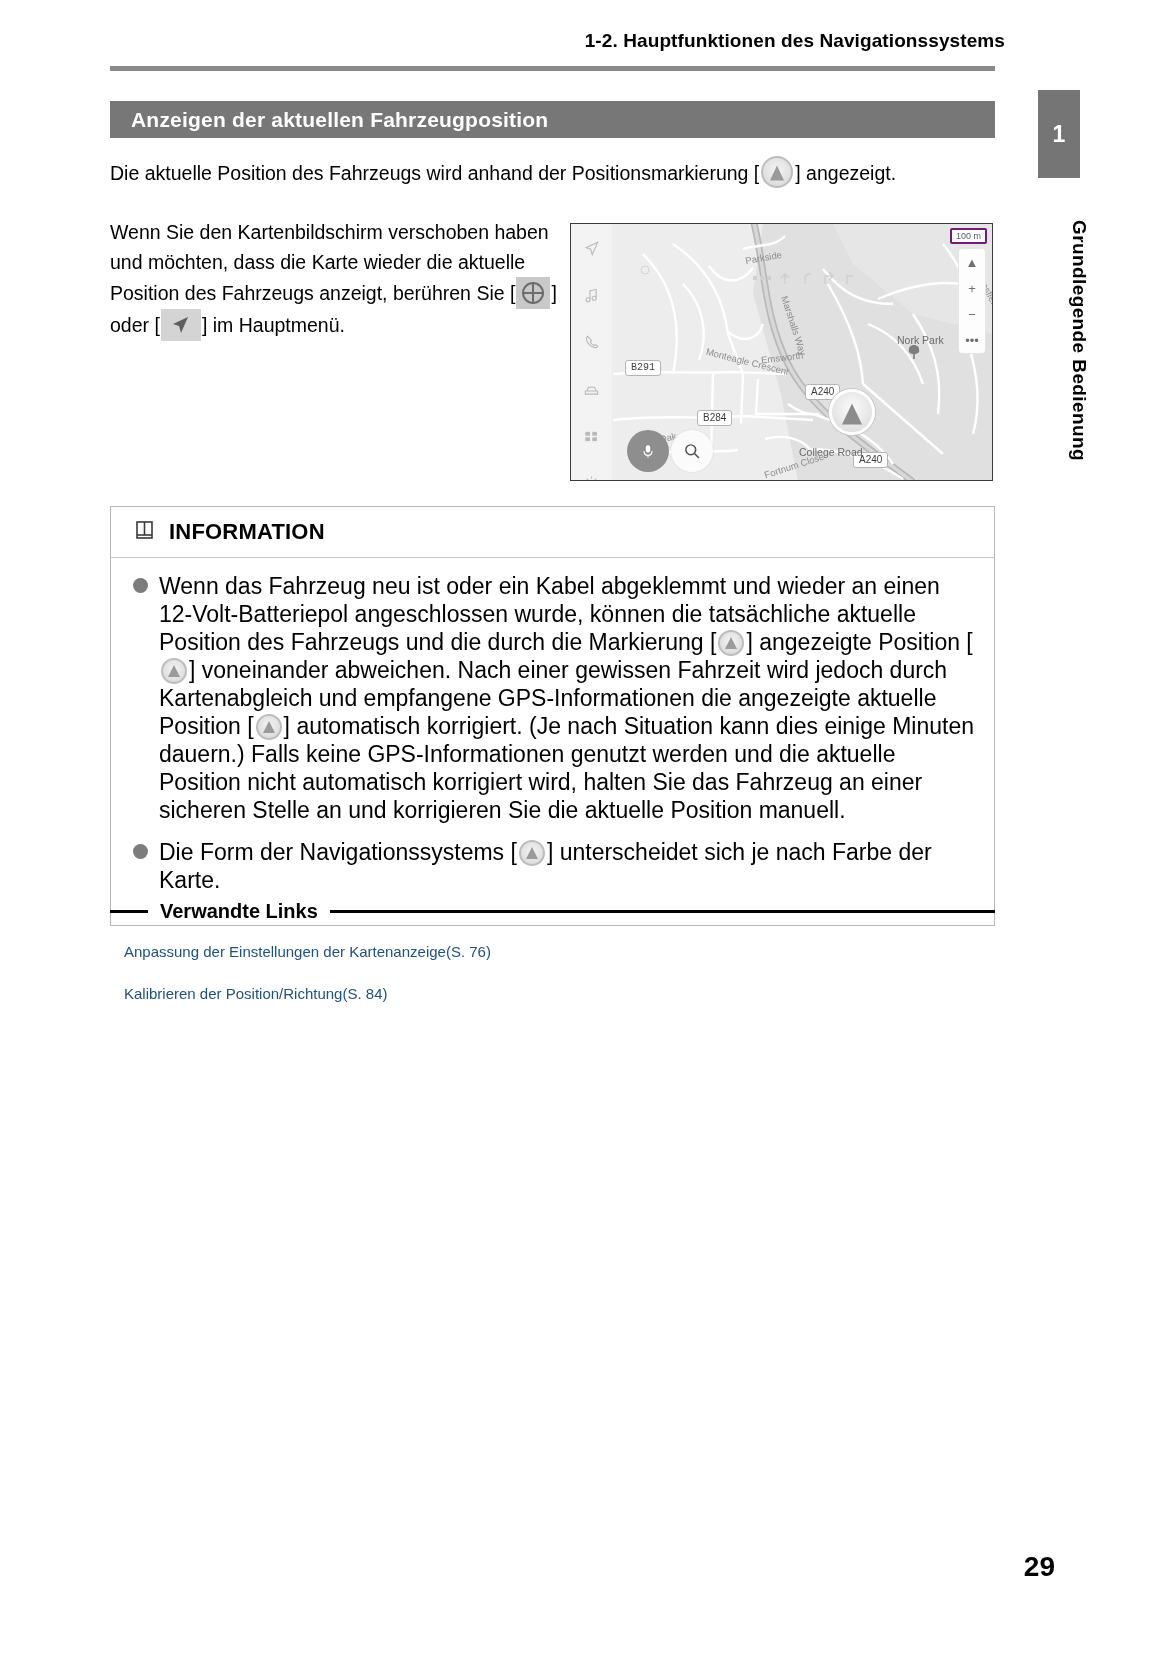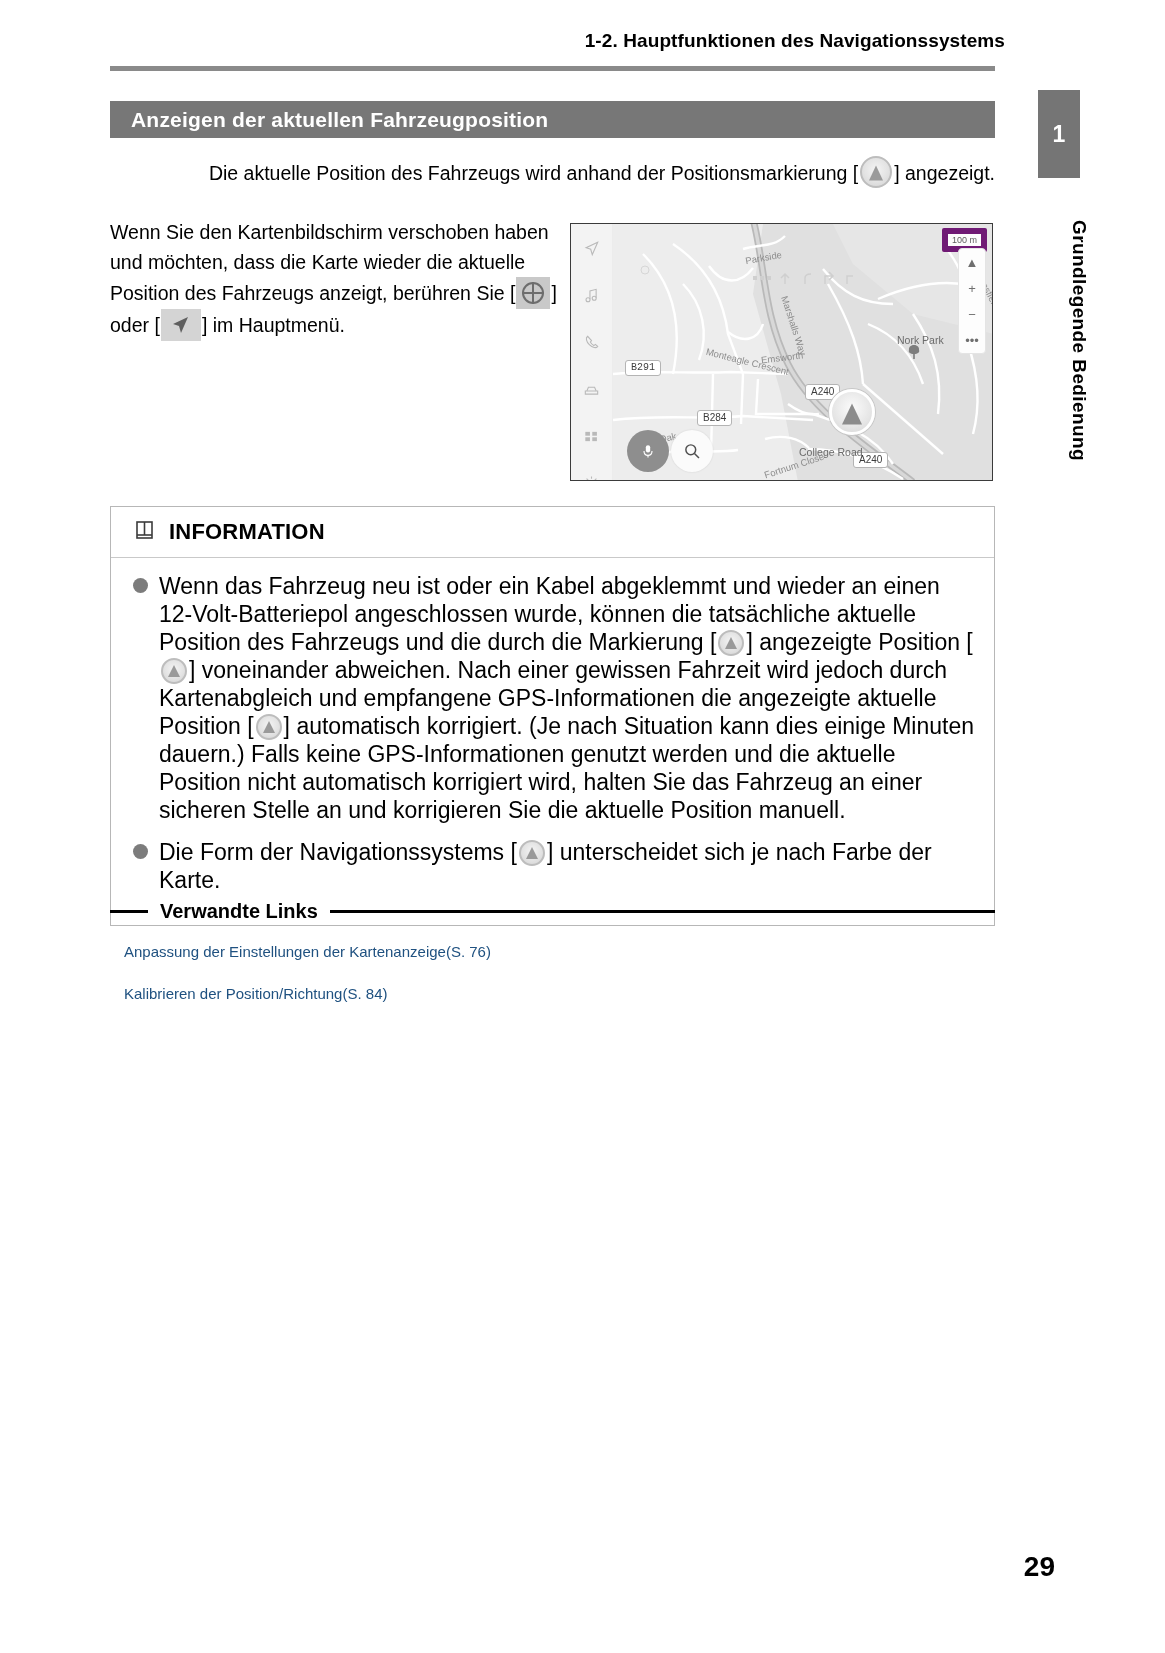--- a/index.html
+++ b/index.html
@@ -57,21 +57,20 @@
   }
 
   
   .body-col {
     position:absolute; left:110px; top:156px; width:885px;
   }
   .p {
     font-size:19.5px;
     line-height:29px;
     margin:0 0 6px 0;
-    text-align:right;
   }
   .p2 {
     position:absolute; left:110px; top:218px; width:452px;
     font-size:19.5px; line-height:29.5px;
   }
 
   
   .mk {
     display:inline-block;
     vertical-align:-8px;
@@ -195,21 +194,21 @@
     background:#fdfdfd;
     border:1px solid #e4e4e4;
     border-radius:4px;
     display:flex; flex-direction:column; align-items:center;
     font-size:13px; color:#6f6f6f;
   }
   .zoom-rail div { height:26px; display:flex; align-items:center; justify-content:center; width:100%; }
   .scale-lbl {
     position:absolute; right:5px; top:4px;
     font-size:9px; color:#5d5d5d;
-    background:#fdfdfd; border:6px solid #701a75;
+    background:#fdfdfd; border:2px solid #701a75;
     padding:1px 4px; border-radius:2px;
   }
 
   
   .info-box {
     position:absolute; left:110px; top:506px;
     width:885px; height:420px;
     border:1px solid #b7b7b7;
     background:#fff;
   }

